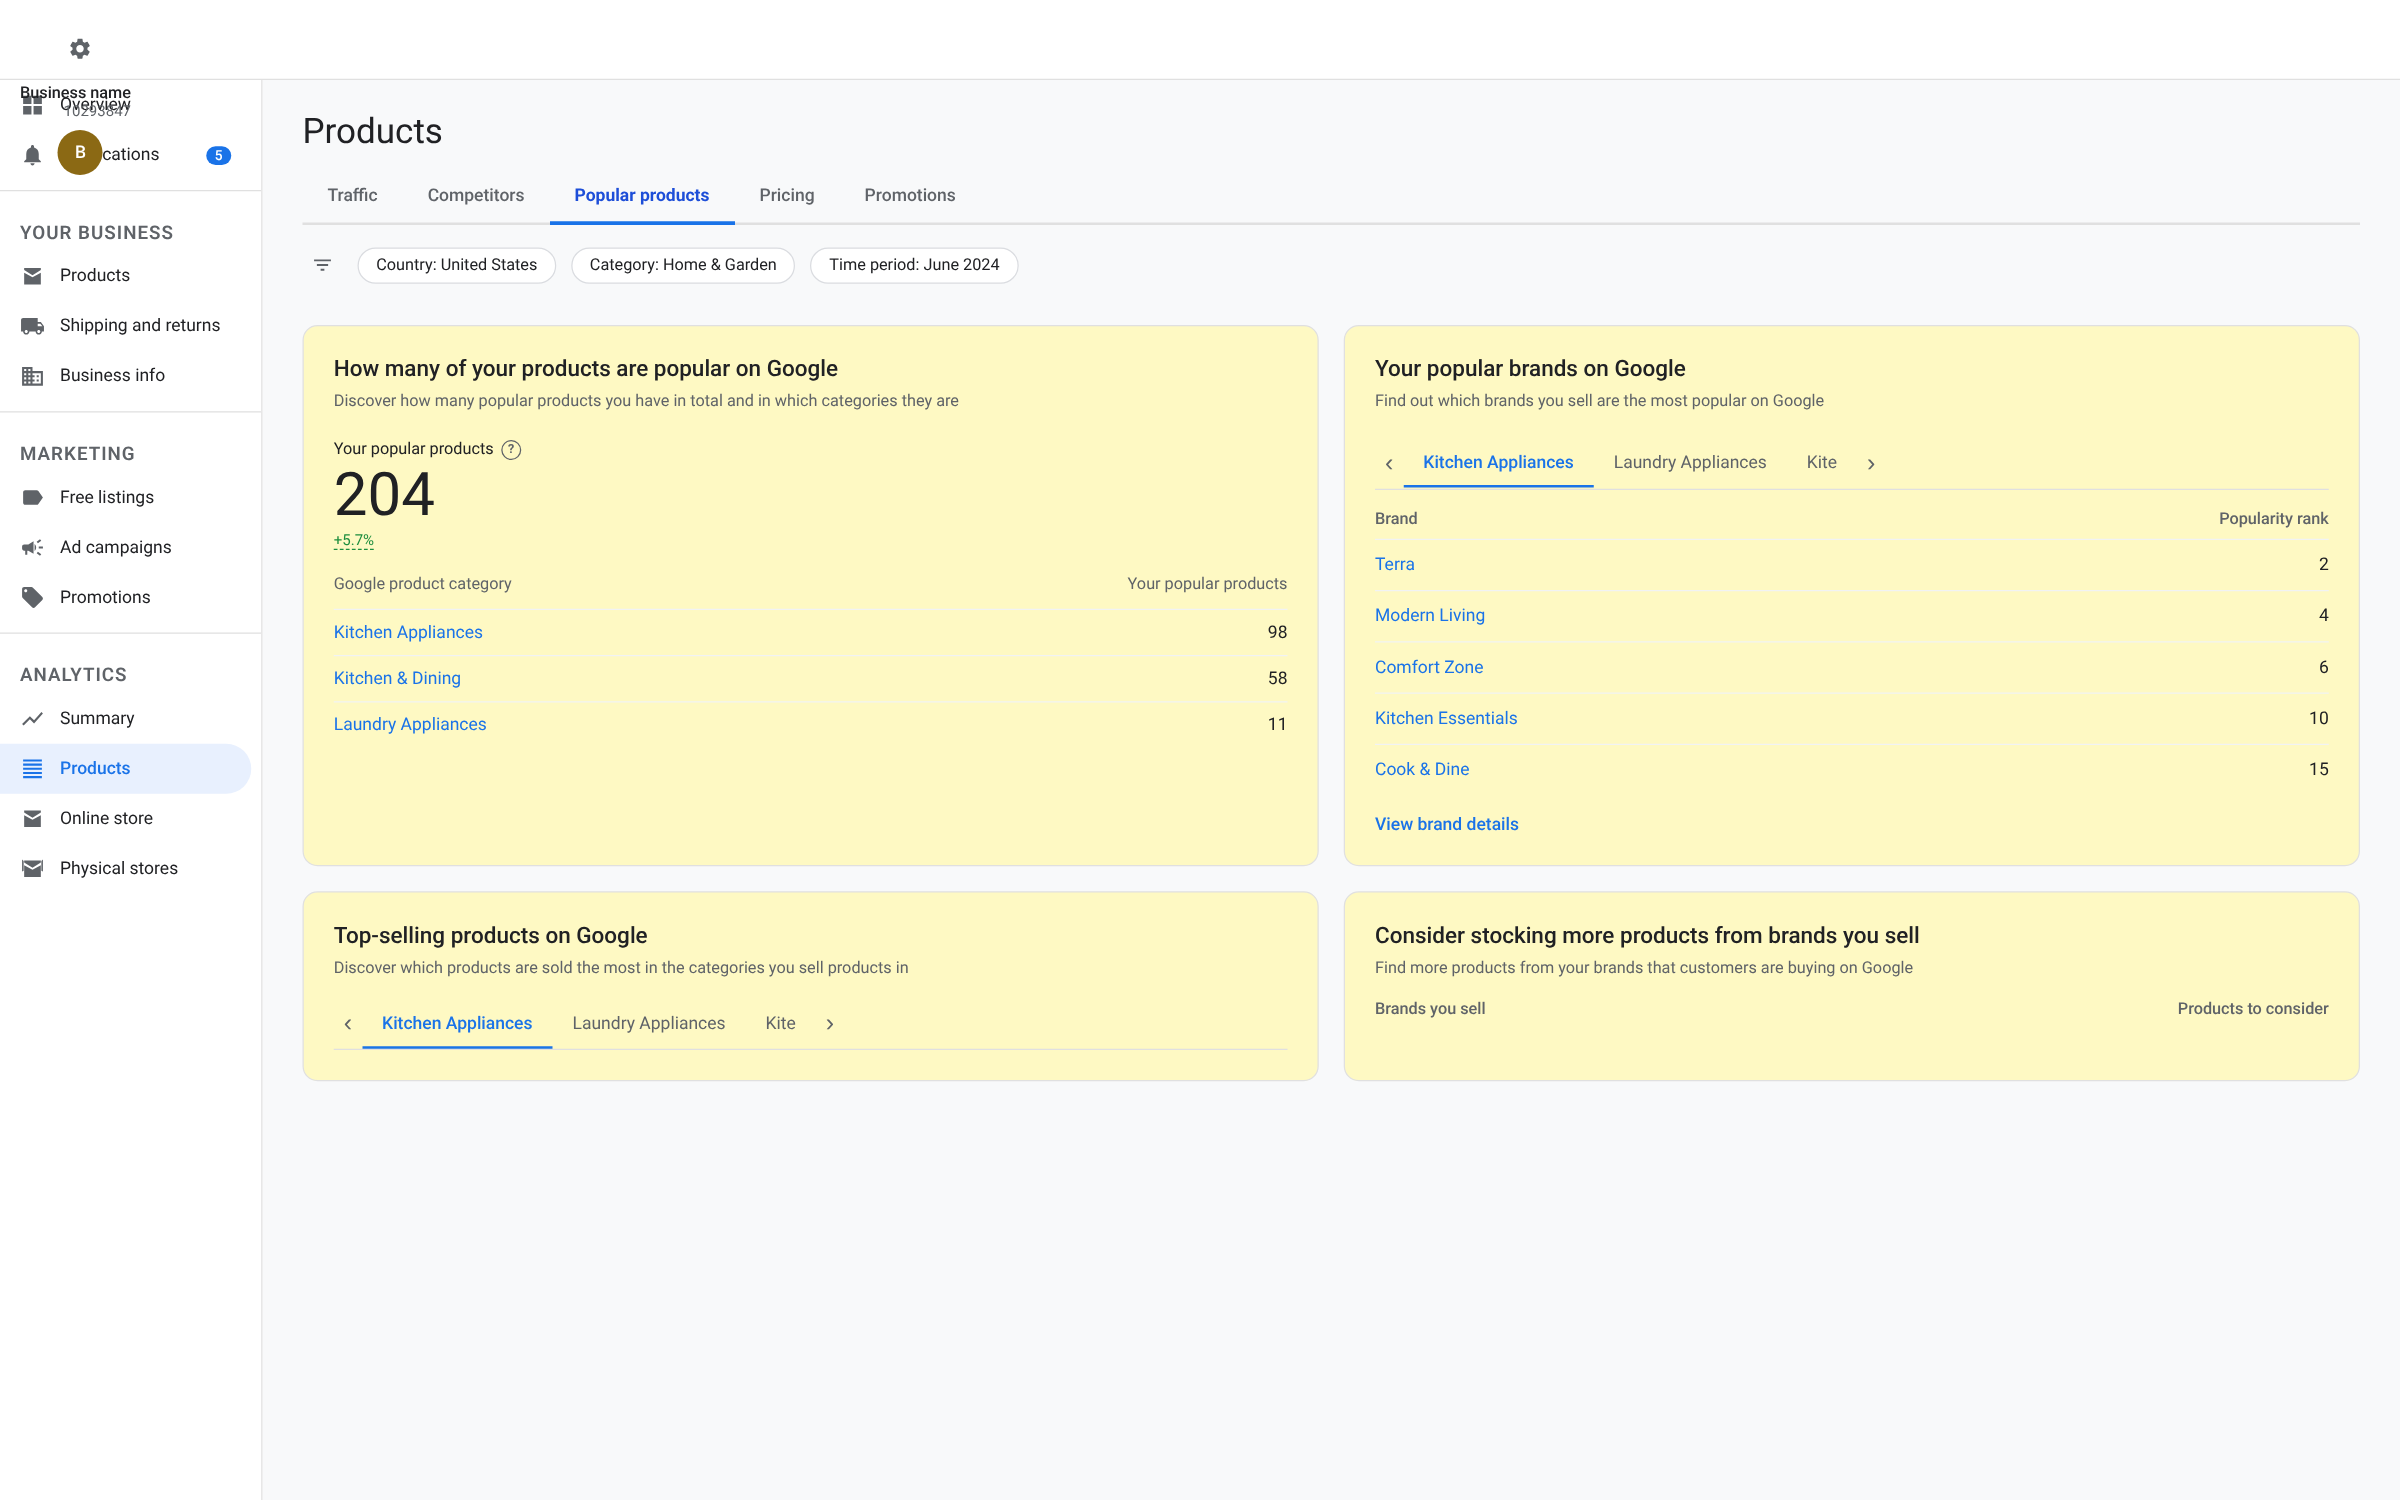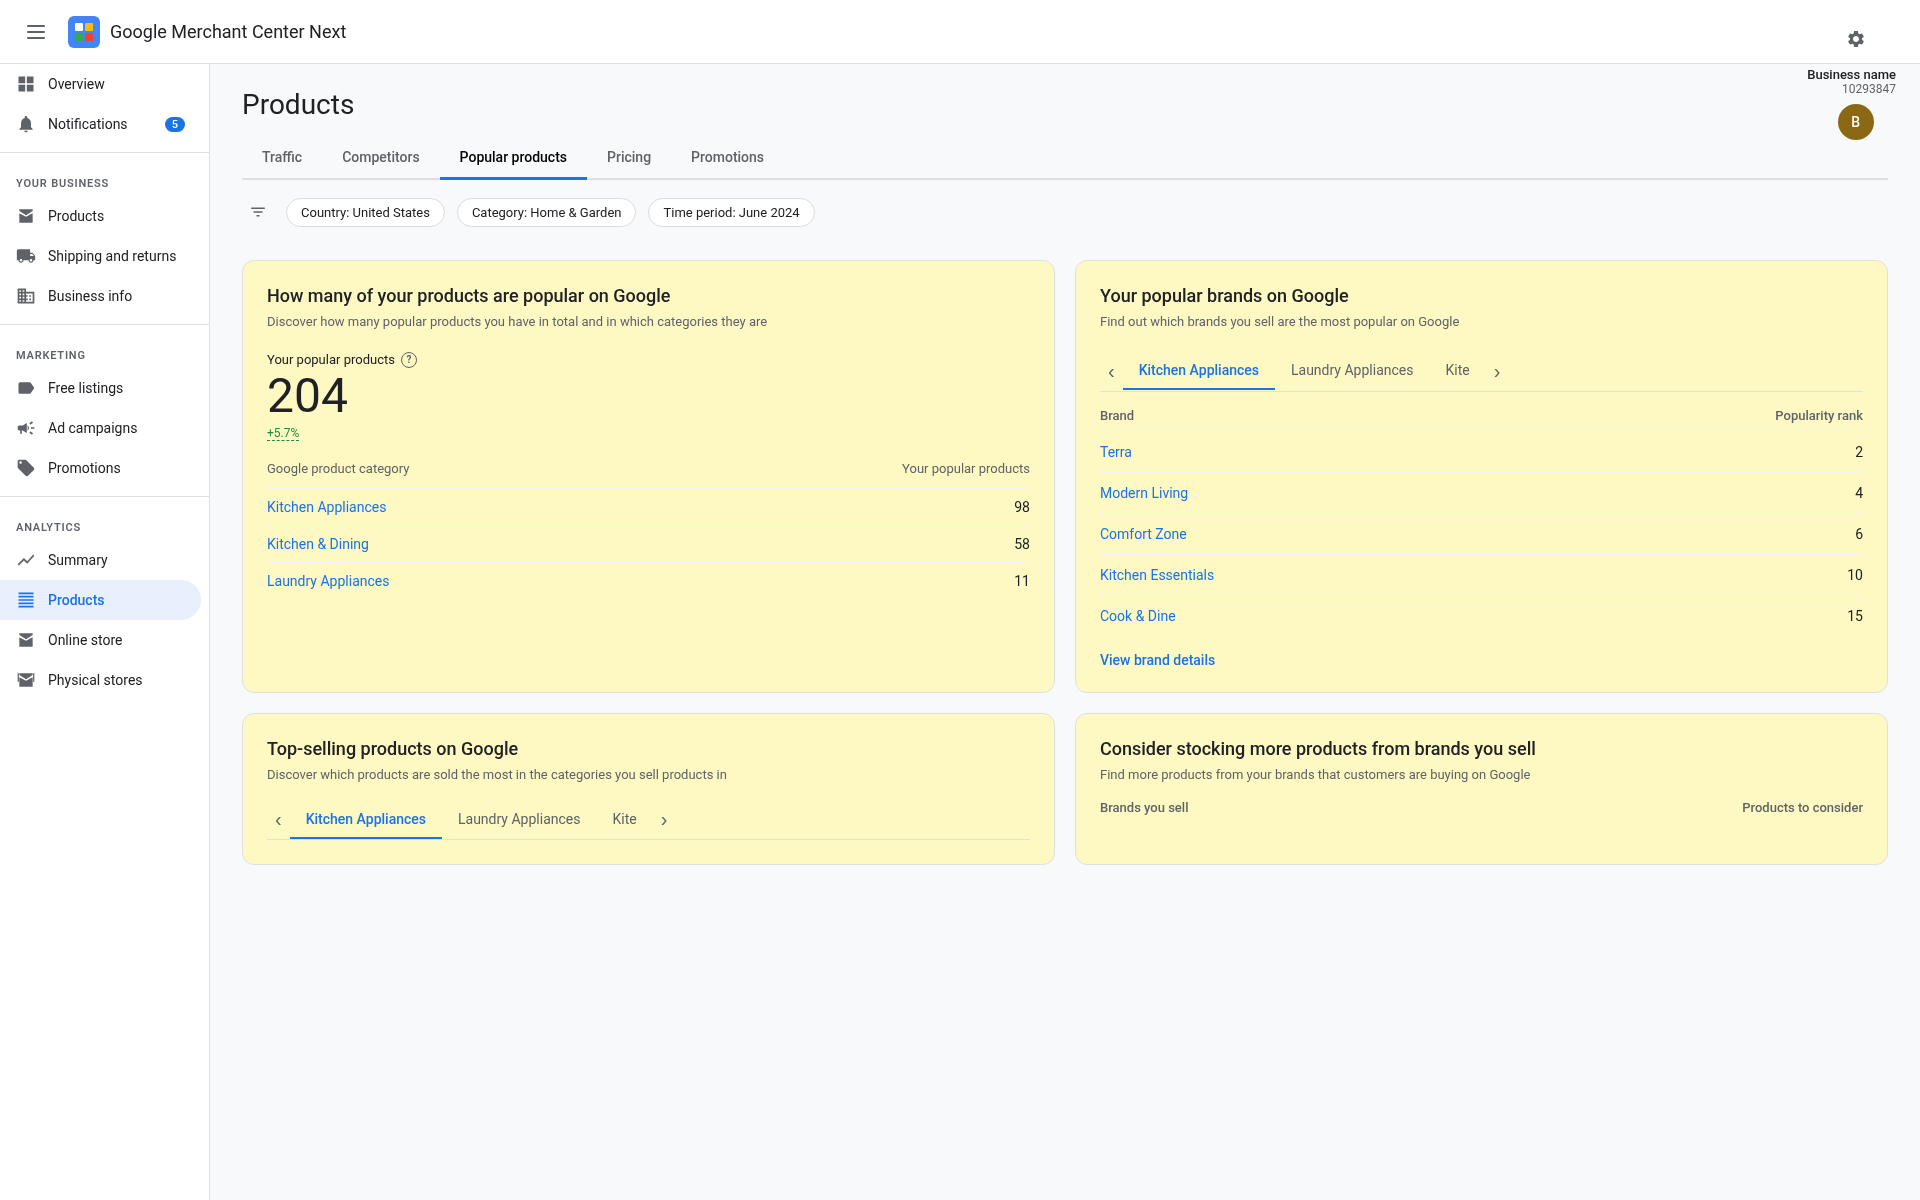--- a/index.html
+++ b/index.html
@@ -23,21 +23,21 @@
     .business-info-header { display: flex; flex-direction: column; align-items: flex-end; margin-right: 8px; }
     .business-name { font-size: 13px; font-weight: 500; color: #202124; }
     .business-id { font-size: 12px; color: #5f6368; }
     .avatar { width: 36px; height: 36px; border-radius: 50%; background: #8b6914; display: flex; align-items: center; justify-content: center; color: #fff; font-size: 14px; font-weight: 500; cursor: pointer; }
 
     
     .sidebar {
       position: fixed; top: 64px; left: 0; bottom: 0; width: 210px;
       background: #fff; border-right: 1px solid #e0e0e0; overflow-y: auto; z-index: 90;
     }
-    .sidebar-section-label { font-size: 11px; font-weight: 600; color: #5f6368; padding: 16px 16px 6px; letter-spacing: 0.8px; text-transform: uppercase; }
+    .sidebar-section-label { font-size: 15px; font-weight: 600; color: #5f6368; padding: 16px 16px 6px; letter-spacing: 0.8px; text-transform: uppercase; }
     .sidebar-item {
       display: flex; align-items: center; gap: 12px;
       padding: 10px 16px; cursor: pointer; border-radius: 0 24px 24px 0; margin-right: 8px;
       color: #202124; font-size: 14px; font-weight: 400;
     }
     .sidebar-item.active { background: #e8f0fe; color: #1a73e8; font-weight: 500; }
     .sidebar-item .icon { width: 20px; height: 20px; display: flex; align-items: center; justify-content: center; flex-shrink: 0; }
     .badge { background: #1a73e8; color: #fff; border-radius: 10px; padding: 1px 7px; font-size: 11px; font-weight: 500; margin-left: auto; }
 
     
@@ -49,21 +49,21 @@
     
     .page-title { font-size: 28px; font-weight: 400; color: #202124; margin-bottom: 16px; }
 
     
     .tabs-container { display: flex; border-bottom: 2px solid #e0e0e0; margin-bottom: 0; }
     .tab {
       padding: 12px 20px; cursor: pointer; font-size: 14px; font-weight: 500;
       color: #5f6368; border-bottom: 3px solid transparent; margin-bottom: -2px;
       white-space: nowrap;
     }
-    .tab.active { color: #000000; border-bottom-color: #1a73e8; }
+    .tab.active { color: #1d4ed8; border-bottom-color: #1a73e8; font-weight: bold; }
 
     
     .filters-row { display: flex; align-items: center; gap: 12px; padding: 16px 0; }
     .filter-icon { width: 32px; height: 32px; display: flex; align-items: center; justify-content: center; color: #5f6368; }
     .filter-chip {
       display: flex; align-items: center; gap: 6px;
       border: 1px solid #dadce0; border-radius: 16px; padding: 6px 14px;
       font-size: 13px; color: #202124; background: #fff; cursor: pointer;
     }
 
@@ -114,40 +114,20 @@
     
     .section-divider { height: 1px; background: #e0e0e0; margin: 8px 0; }
 
     
     svg { fill: currentColor; }
   </style>
 </head>
 <body>
 
 <header class="top-header">
-  <div class="header-left">
-    <button class="header-icon-btn" title="Menu">
-      <div class="hamburger-icon">
-        <span></span>
-          <span></span>
-          <span></span>
-      </div>
-    </button>
-    <div class="logo-area">
-      <div class="logo-square">
-        <svg viewBox="0 0 20 20" width="20" height="20" fill="none">
-          <rect width="8" height="8" x="1" y="1" fill="#fff" rx="1"></rect>
-          <rect width="8" height="8" x="11" y="1" fill="#fbbc04" rx="1"></rect>
-          <rect width="8" height="8" x="1" y="11" fill="#34a853" rx="1"></rect>
-          <rect width="8" height="8" x="11" y="11" fill="#ea4335" rx="1"></rect>
-        </svg>
-      </div>
-      <span class="app-title">Google Merchant Center Next</span>
-    </div>
-  </div>
   <div class="header-right">
     <button class="header-icon-btn" title="Search">
       <svg width="20" height="20" viewBox="0 0 24 24">
           <path d="M15.5 14h-.79l-.28-.27A6.471 6.471 0 0 0 16 9.5 6.5 6.5 0 1 0 9.5 16c1.61 0 3.09-.59 4.23-1.57l.27.28v.79l5 4.99L20.49 19l-4.99-5zm-6 0C7.01 14 5 11.99 5 9.5S7.01 5 9.5 5 14 7.01 14 9.5 11.99 14 9.5 14z" fill="#5f6368"></path>
         </svg>
     </button>
     <button class="header-icon-btn" title="Help">
       <svg width="20" height="20" viewBox="0 0 24 24">
           <path d="M12 2C6.48 2 2 6.48 2 12s4.48 10 10 10 10-4.48 10-10S17.52 2 12 2zm1 17h-2v-2h2v2zm2.07-7.75-.9.92C13.45 12.9 13 13.5 13 15h-2v-.5c0-1.1.45-2.1 1.17-2.83l1.24-1.26c.37-.36.59-.86.59-1.41 0-1.1-.9-2-2-2s-2 .9-2 2H8c0-2.21 1.79-4 4-4s4 1.79 4 4c0 .88-.36 1.68-.93 2.25z" fill="#5f6368"></path>
         </svg>

